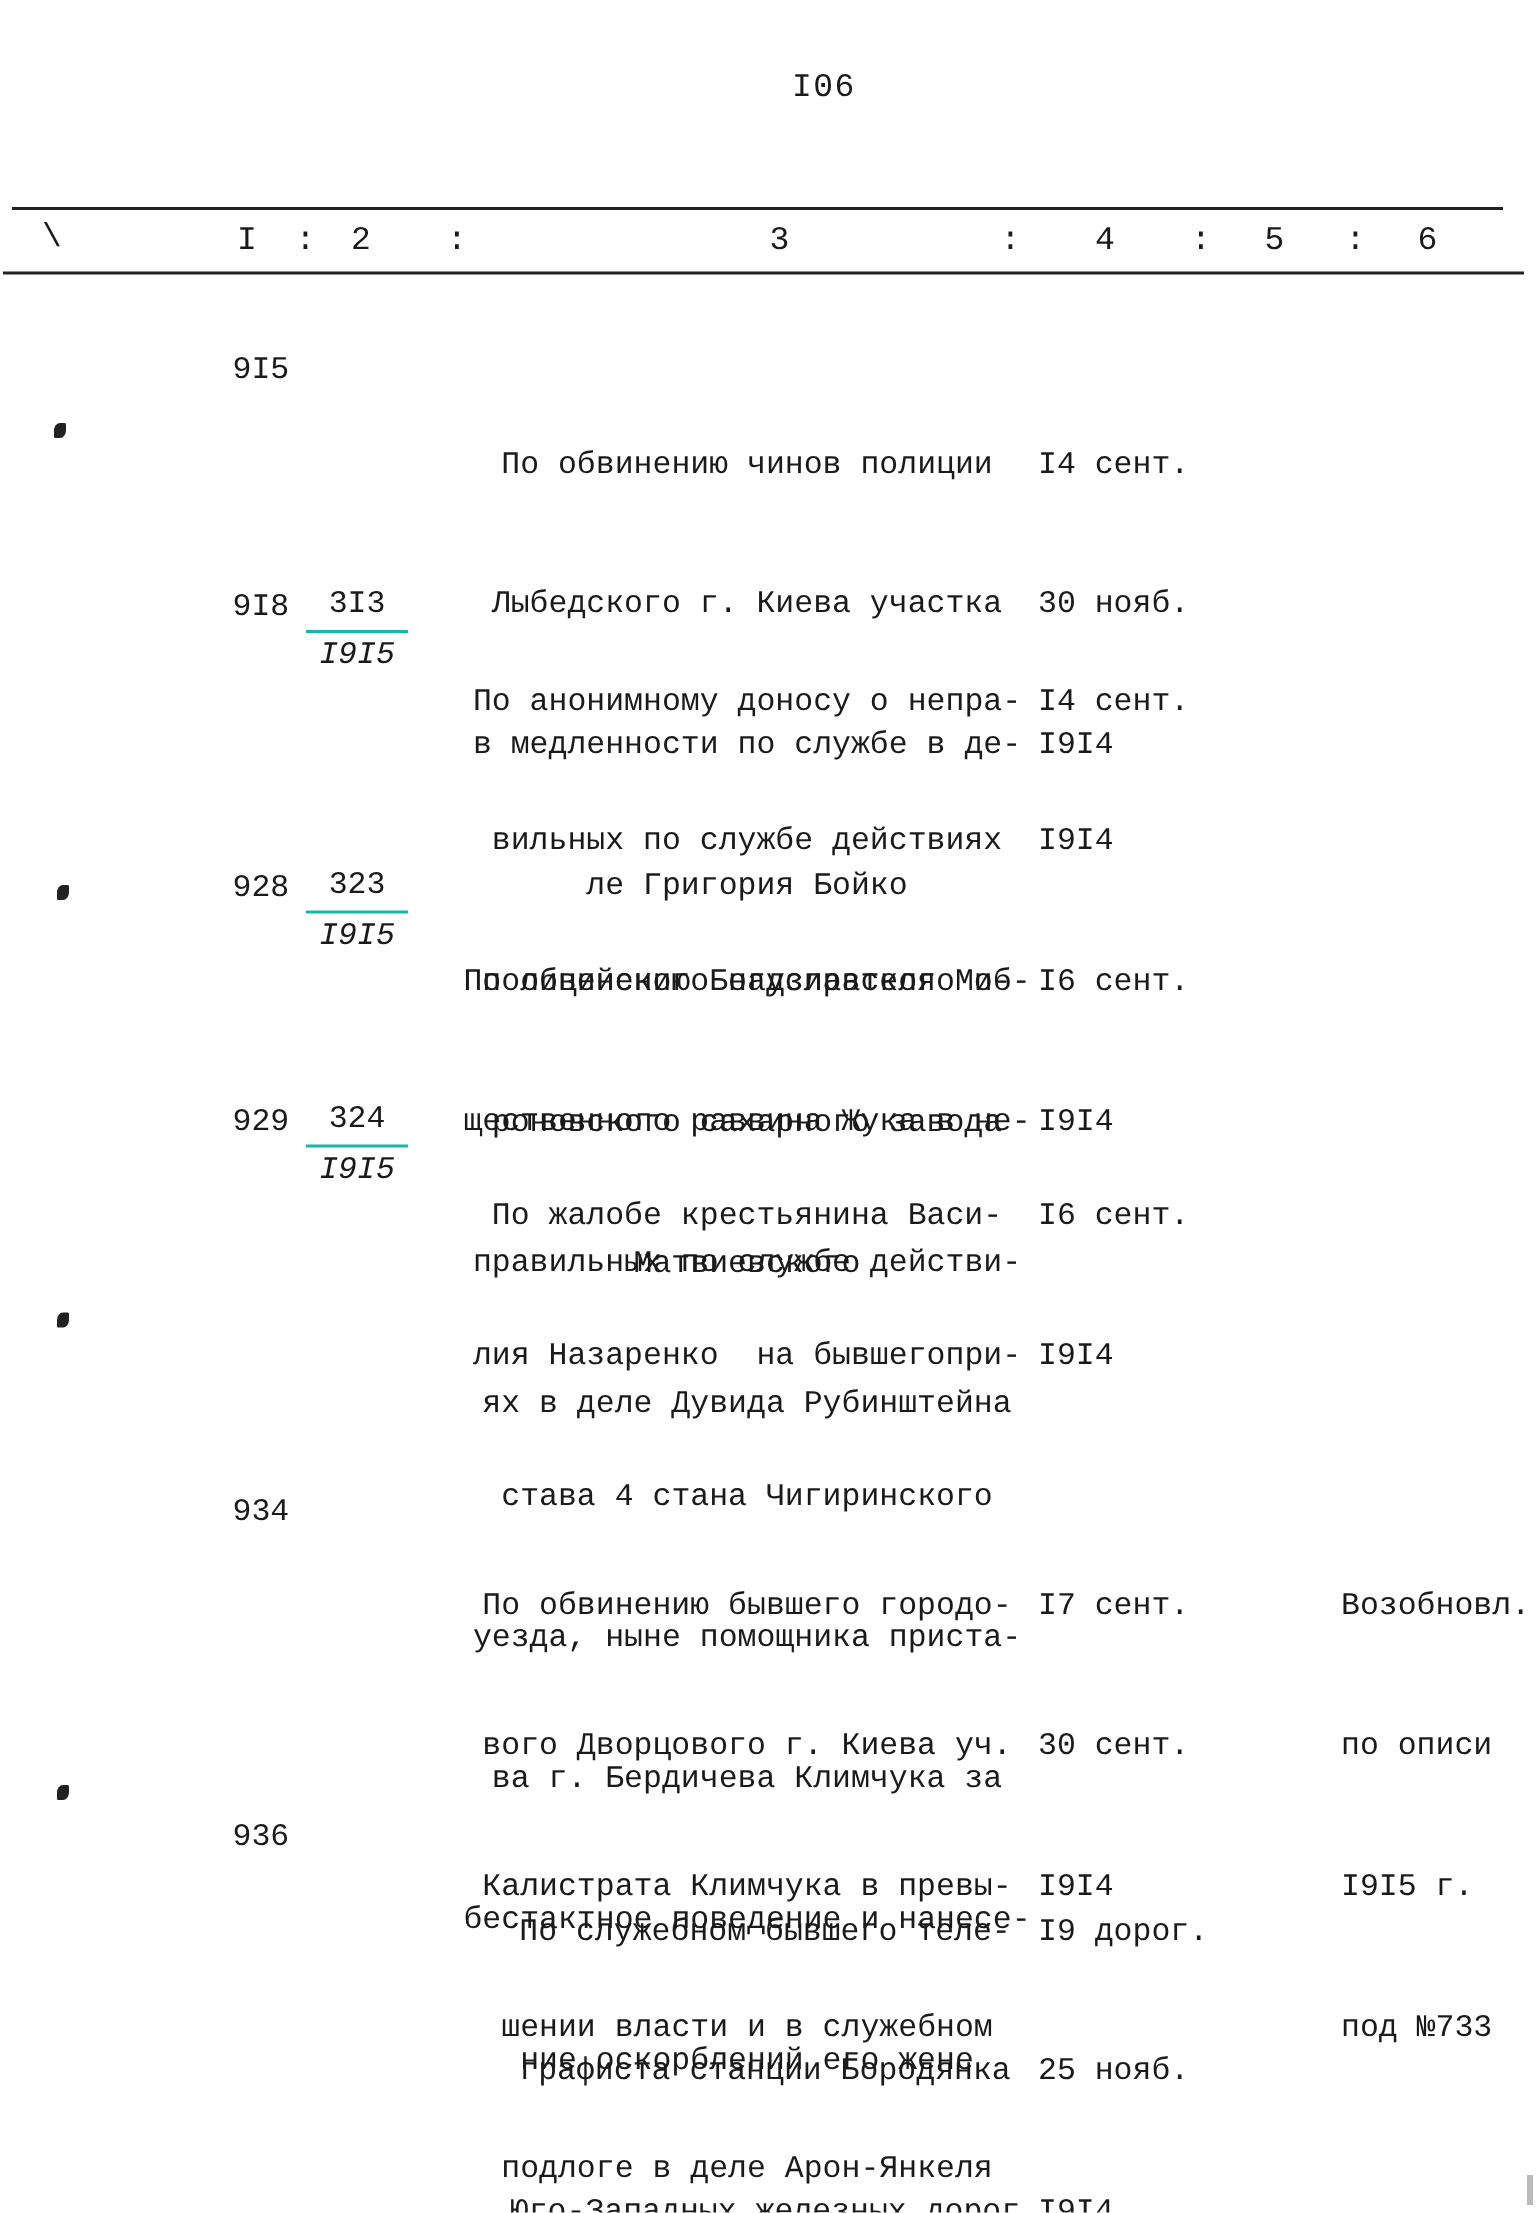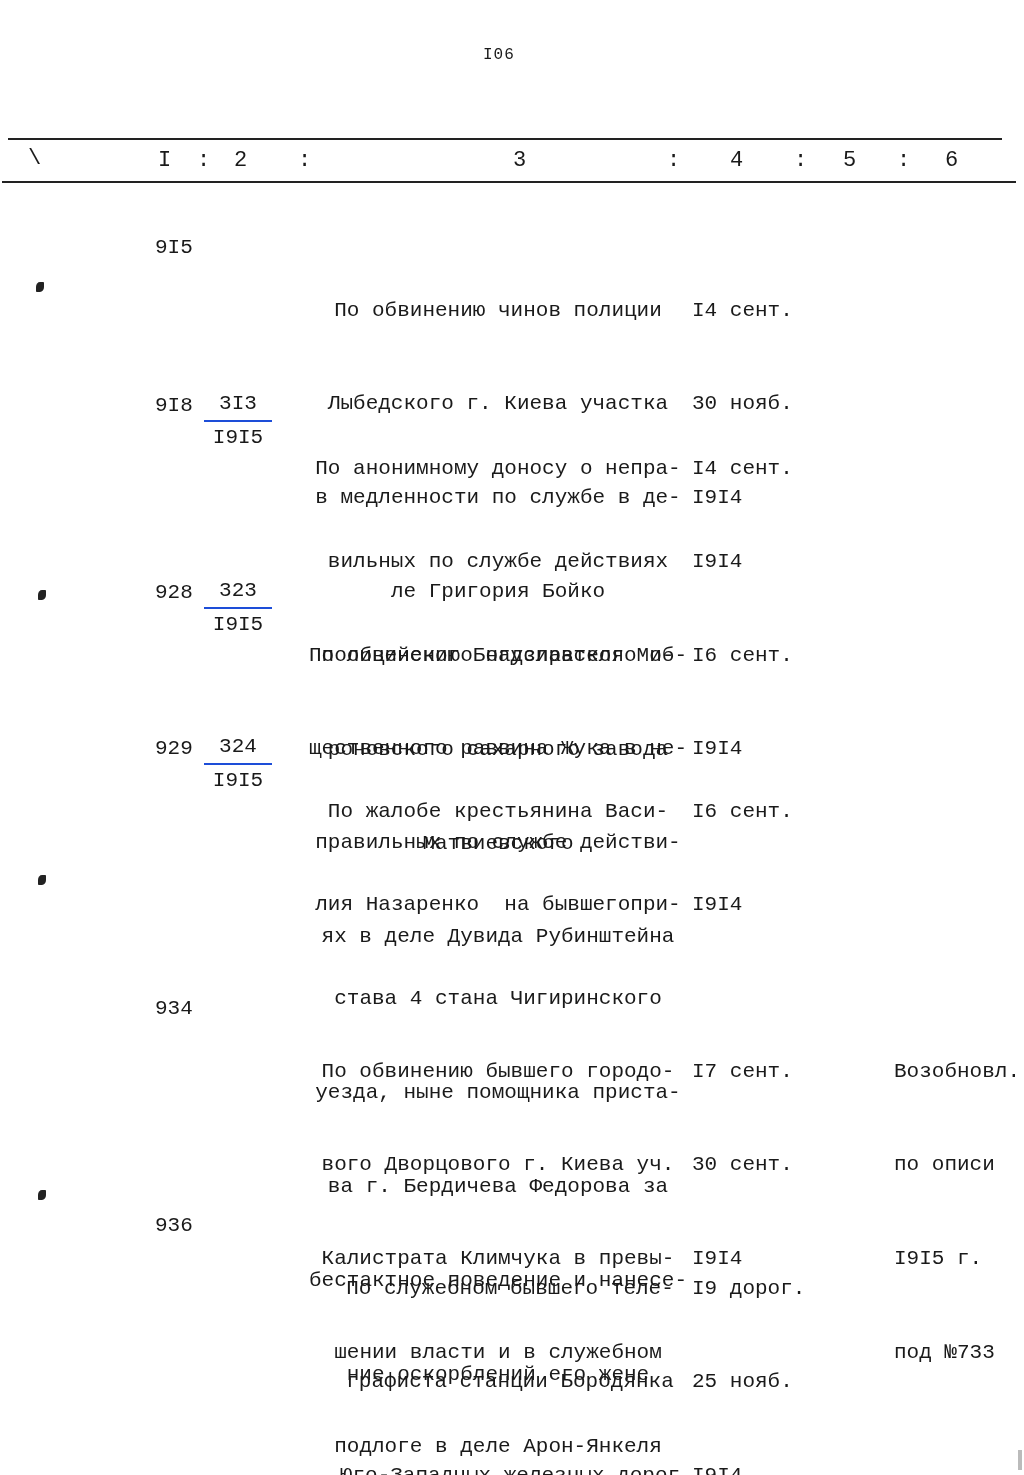--- a/index.html
+++ b/index.html
@@ -5,33 +5,33 @@
     html, body { margin: 0; padding: 0; }
     body {
       width: 1024px; height: 1475px;
       background: #ffffff;
       position: relative;
       overflow: hidden;
       font-family: "Liberation Mono", "DejaVu Sans Mono", monospace;
       color: #1a1a1a;
     }
     .page-number {
-      position: absolute; left: 483px; top: 46px;
-      font-size: 16px; letter-spacing: 1px;
+      position: absolute; left: 528px; top: 46px;
+      font-size: 22px; letter-spacing: 1px;
     }
     .rule { position: absolute; background: #222; height: 2px; }
     .rule-top { left: 8px; top: 138px; width: 994px; }
     .rule-bottom { left: 2px; top: 181px; width: 1014px; }
     .hdr { position: absolute; top: 148px; font-size: 22px; }
     .hdr-tick { position: absolute; left: 28px; top: 146px; font-size: 22px; }
     .entry { position: absolute; font-size: 21px; line-height: 31.3px; }
     .num { position: absolute; left: 155px; }
     .frac { position: absolute; left: 204px; width: 68px; text-align: center; }
-    .frac .top { display: block; border-bottom: 2px solid #1d4ed8; line-height: 28px; padding-bottom: 2px; }
-    .frac .bot { display: block; line-height: 31px; }
+    .frac .top { display: block; border-bottom: 2px solid #14b8a6; line-height: 28px; padding-bottom: 2px; }
+    .frac .bot { display: block; line-height: 31px; font-style: italic; }
     .desc { position: absolute; left: 298px; width: 400px; white-space: pre; text-align: center; }
     .dates { position: absolute; left: 692px; white-space: pre; }
     .notes { position: absolute; left: 894px; white-space: pre; }
     .mark { position: absolute; width: 8px; height: 10px; background: #222; border-radius: 50% 10% 50% 10%; }
     .edge { position: absolute; left: 1018px; top: 1450px; width: 4px; height: 20px; background: #bbb; }
   </style>
 </head>
 <body>
 
 <div class="page-number">I06</div>
@@ -107,21 +107,21 @@
   <span class="num">929</span>
   <div class="frac">
     <span class="top">324</span>
     <span class="bot">I9I5</span>
   </div>
   <div class="desc">
     <div>По жалобе крестьянина Васи-</div>
     <div>лия Назаренко  на бывшегопри-</div>
     <div>става 4 стана Чигиринского</div>
     <div>уезда, ныне помощника приста-</div>
-    <div>ва г. Бердичева Федорова за</div>
+    <div>ва г. Бердичева Климчука за</div>
     <div>бестактное поведение и нанесе-</div>
     <div>ние оскорблений его жене</div>
   </div>
   <div class="dates">
     <div>I6 сент.</div>
     <div>I9I4</div>
   </div>
 </div>
 
 <div class="entry" style="top:993px;left:0;width:1024px;height:190px">

